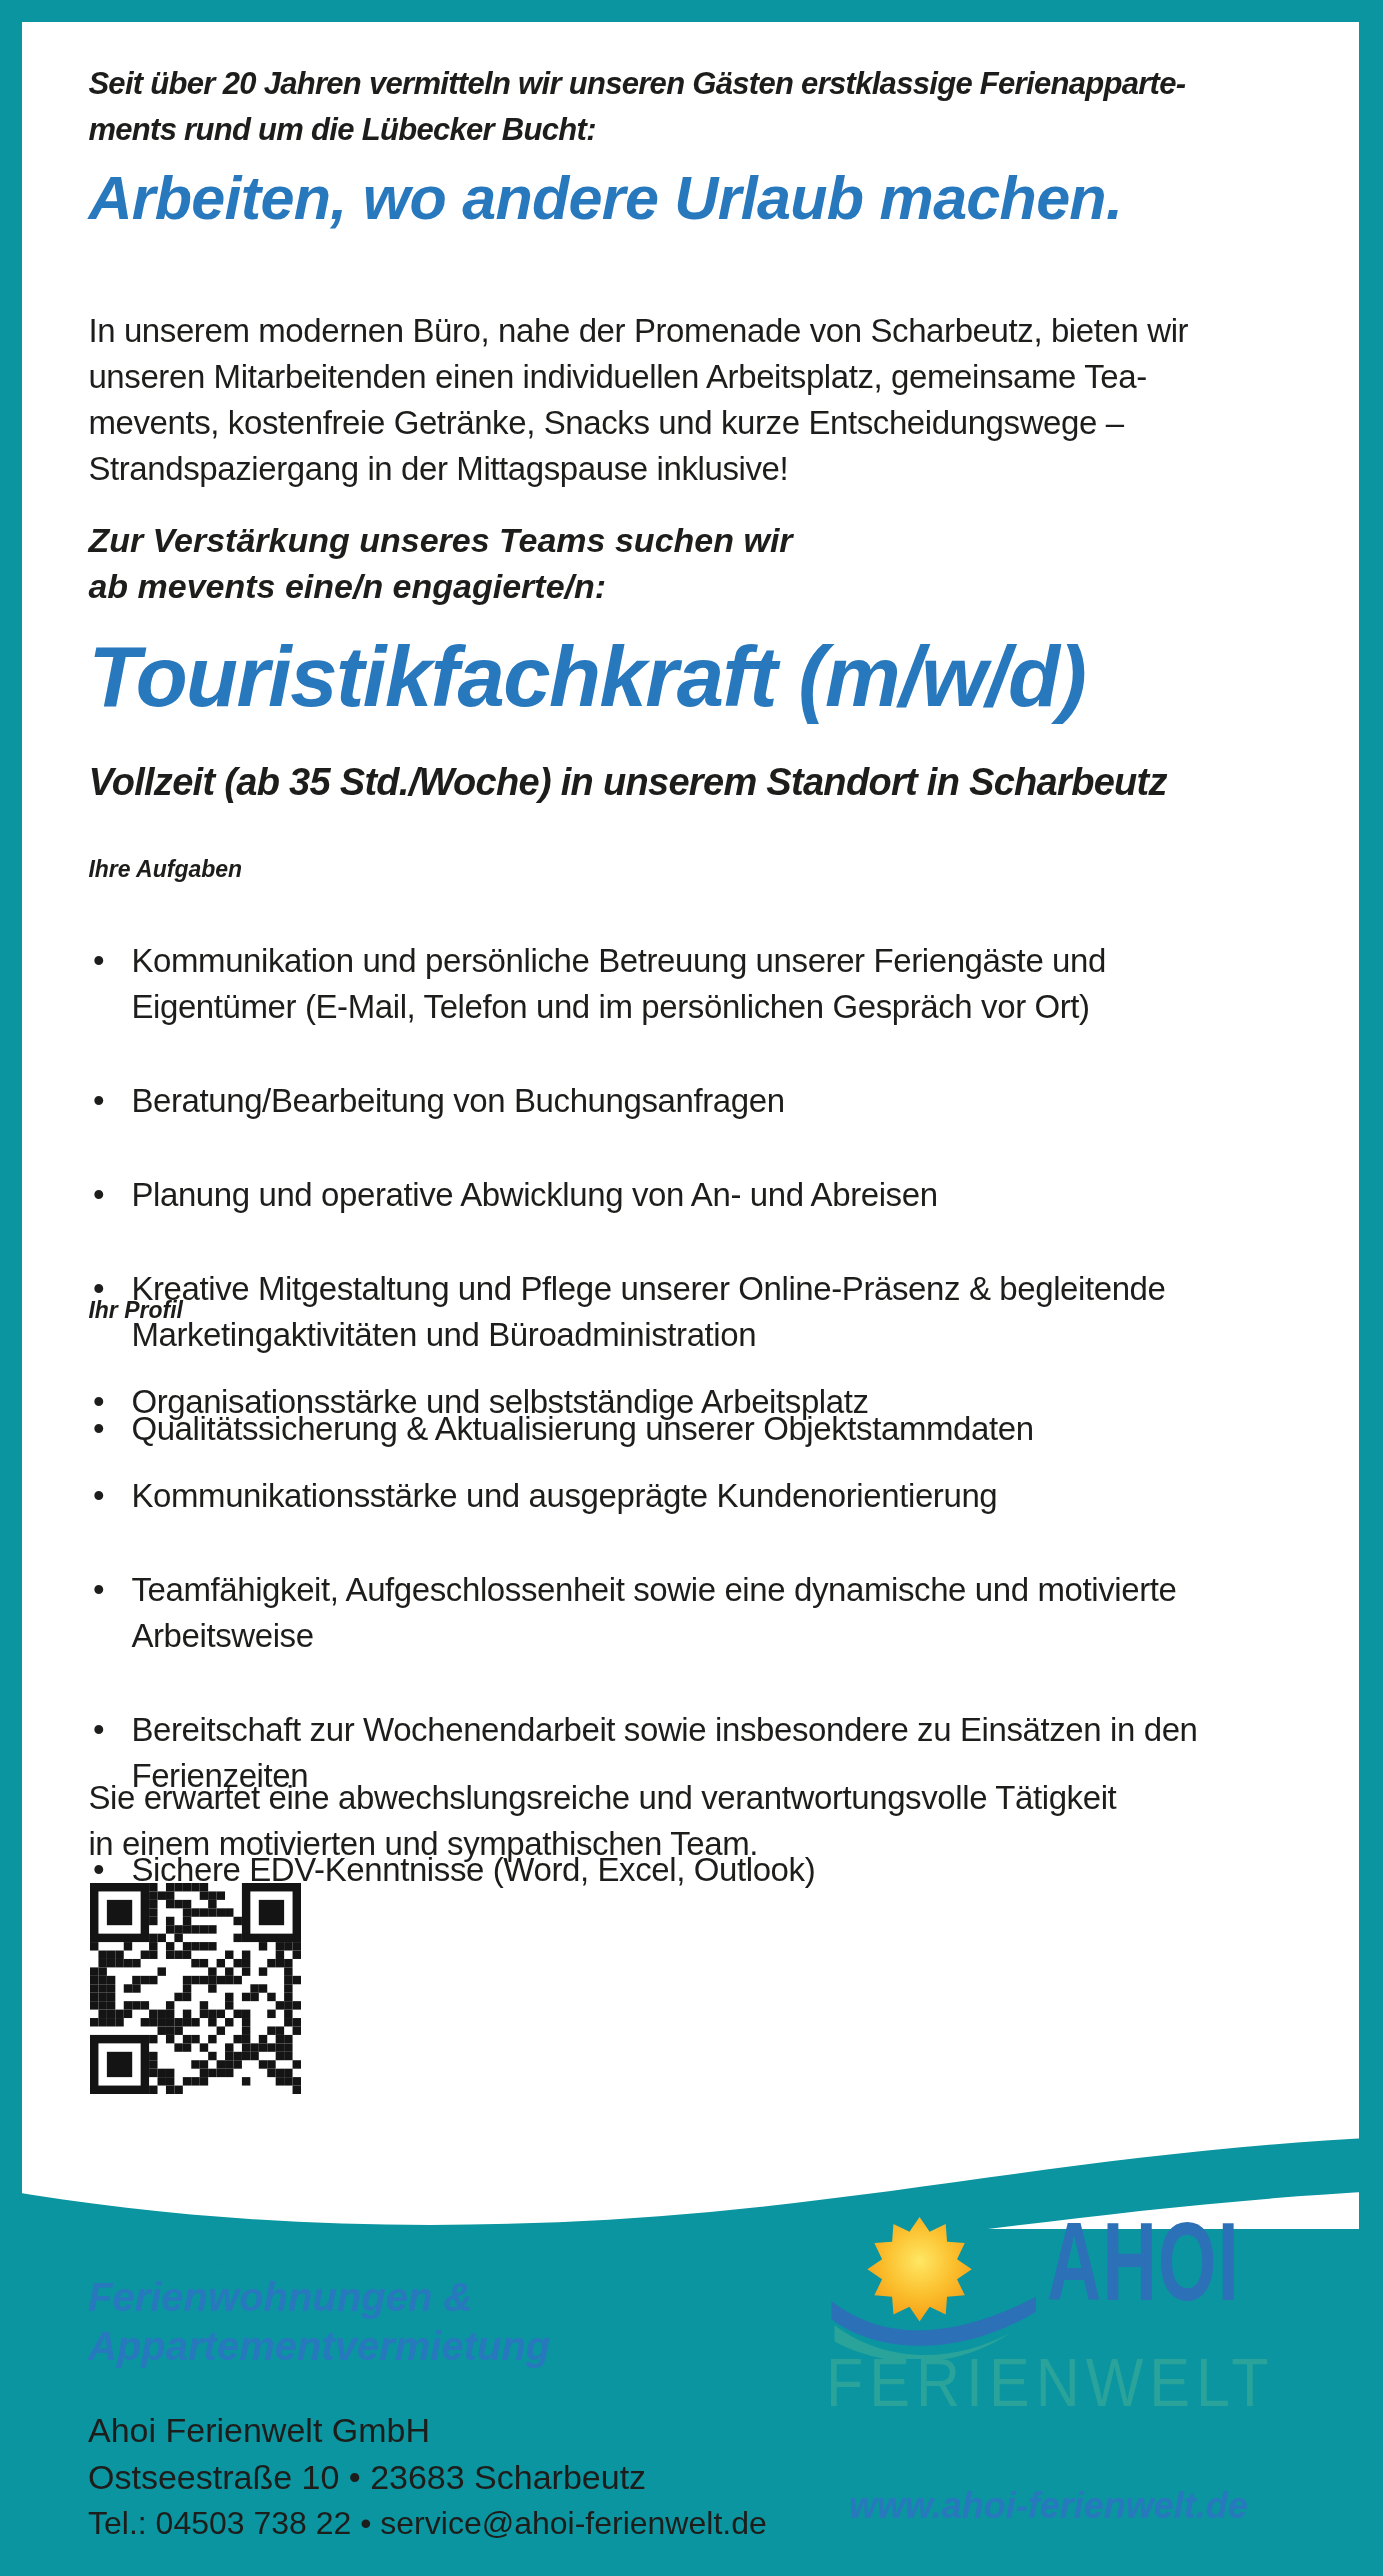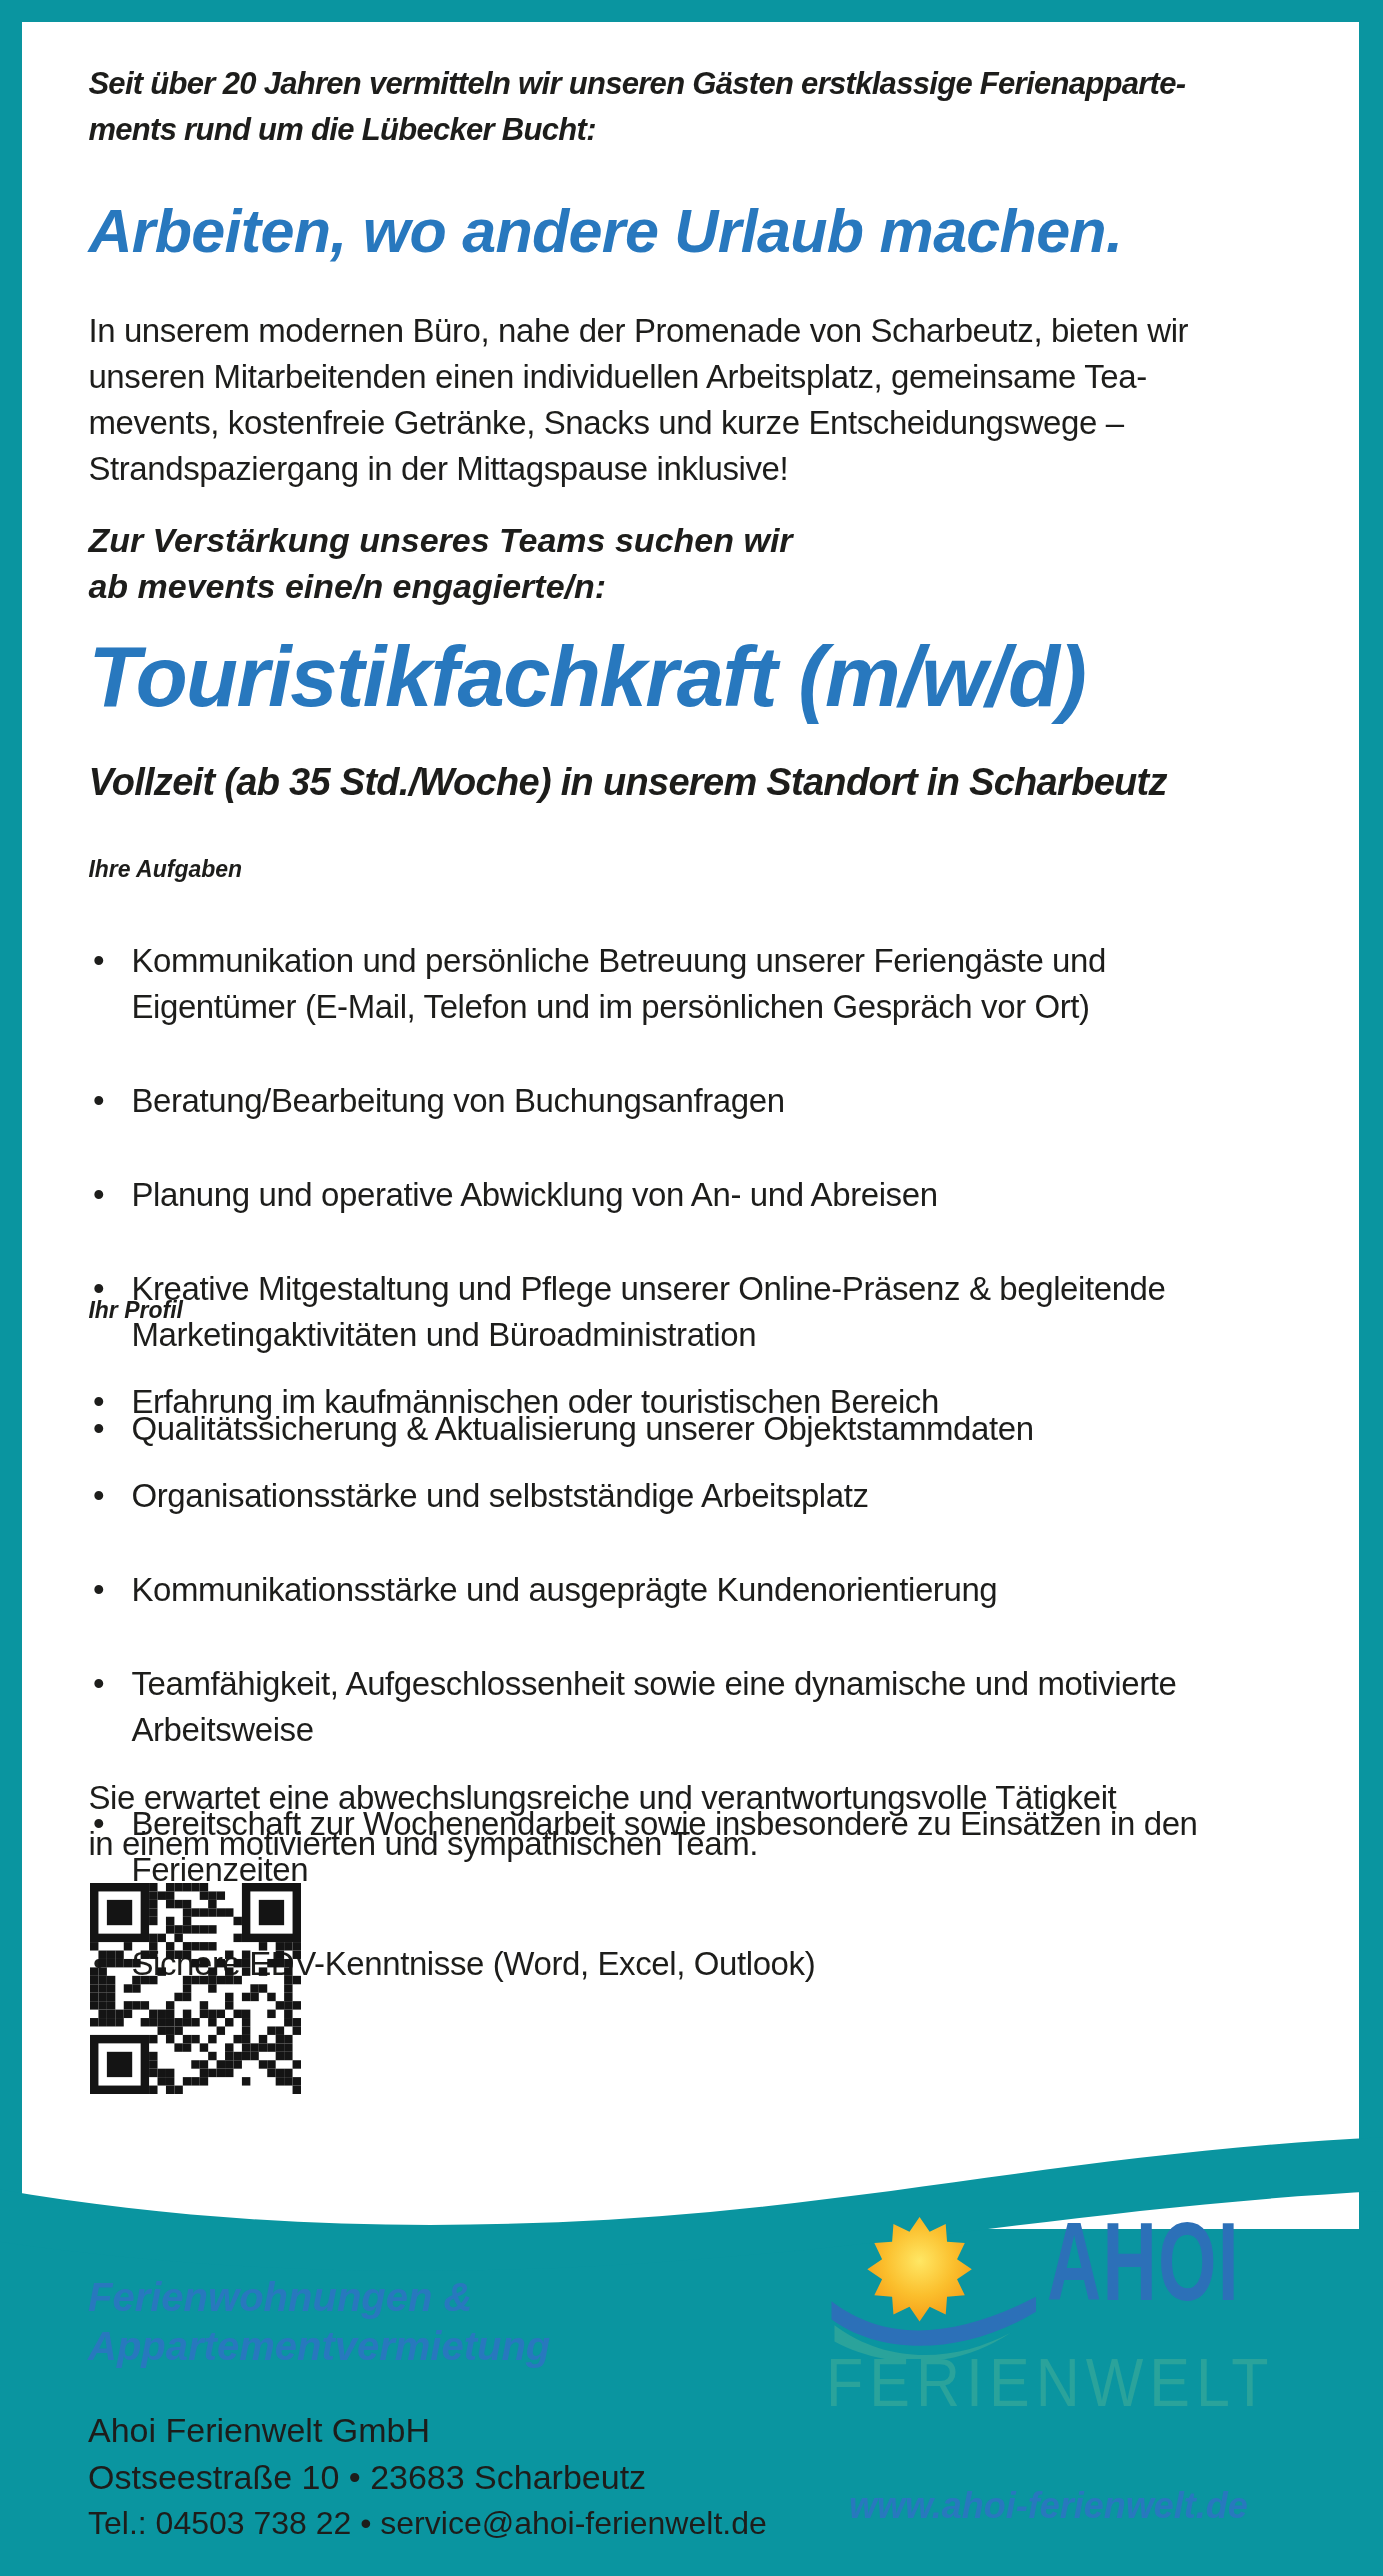--- a/index.html
+++ b/index.html
@@ -3,21 +3,21 @@
 <meta charset="utf-8">
 <style>
   html,body{margin:0;padding:0;background:#e8e8e8;}
   .page{position:relative;width:1383px;height:2576px;background:#0a95a0;overflow:hidden;
         font-family:"Liberation Sans","DejaVu Sans",sans-serif;color:#1d1d1b;}
   .inner{position:absolute;left:22.4px;top:22.4px;width:1337px;height:2207px;background:#ffffff;}
   .ml{white-space:pre;}
   .abs{position:absolute;left:66px;right:30px;}
 
   .intro{top:39px;font-size:31px;line-height:46px;font-weight:700;font-style:italic;letter-spacing:-0.7px;}
-  .h1{top:175px;font-size:61px;line-height:69px;font-weight:700;font-style:italic;color:#2878be;letter-spacing:-0.7px;}
+  .h1{top:142px;font-size:61px;line-height:69px;font-weight:700;font-style:italic;color:#2878be;letter-spacing:-0.7px;}
   .about{top:286px;font-size:33px;line-height:46px;letter-spacing:-0.4px;}
   .seeking{top:495px;font-size:34px;line-height:46px;font-weight:700;font-style:italic;}
   .jobtitle{top:602px;font-size:85px;line-height:105px;font-weight:700;font-style:italic;color:#2878be;letter-spacing:-1.5px;white-space:nowrap;}
   .subtitle{top:737px;font-size:38px;line-height:46px;font-weight:700;font-style:italic;letter-spacing:-0.7px;}
 
   .sect{position:absolute;left:66px;right:30px;}
   .sect-aufgaben{top:826px;}
   .sect-profil{top:1267px;}
   .sect h3{margin:0;font-size:23px;line-height:42px;font-weight:700;font-style:italic;}
   .ul{margin-top:12px;}
@@ -85,23 +85,20 @@
           </div>
         <div class="li">
             <span class="litext">Qualitätssicherung &amp; Aktualisierung unserer Objektstammdaten</span>
           </div>
       </div>
     </div>
 
     <div class="sect sect-profil">
       <h3>Ihr Profil</h3>
       <div class="ul">
-        <div class="li">
-            <span class="litext">Erfahrung im kaufmännischen oder touristischen Bereich</span>
-          </div>
         <div class="li">
             <span class="litext">Organisationsstärke und selbstständige Arbeitsplatz</span>
           </div>
         <div class="li">
             <span class="litext">Kommunikationsstärke und ausgeprägte Kundenorientierung</span>
           </div>
         <div class="li">
             <span class="litext">Teamfähigkeit, Aufgeschlossenheit sowie eine dynamische und motivierte
 Arbeitsweise</span>
           </div>

